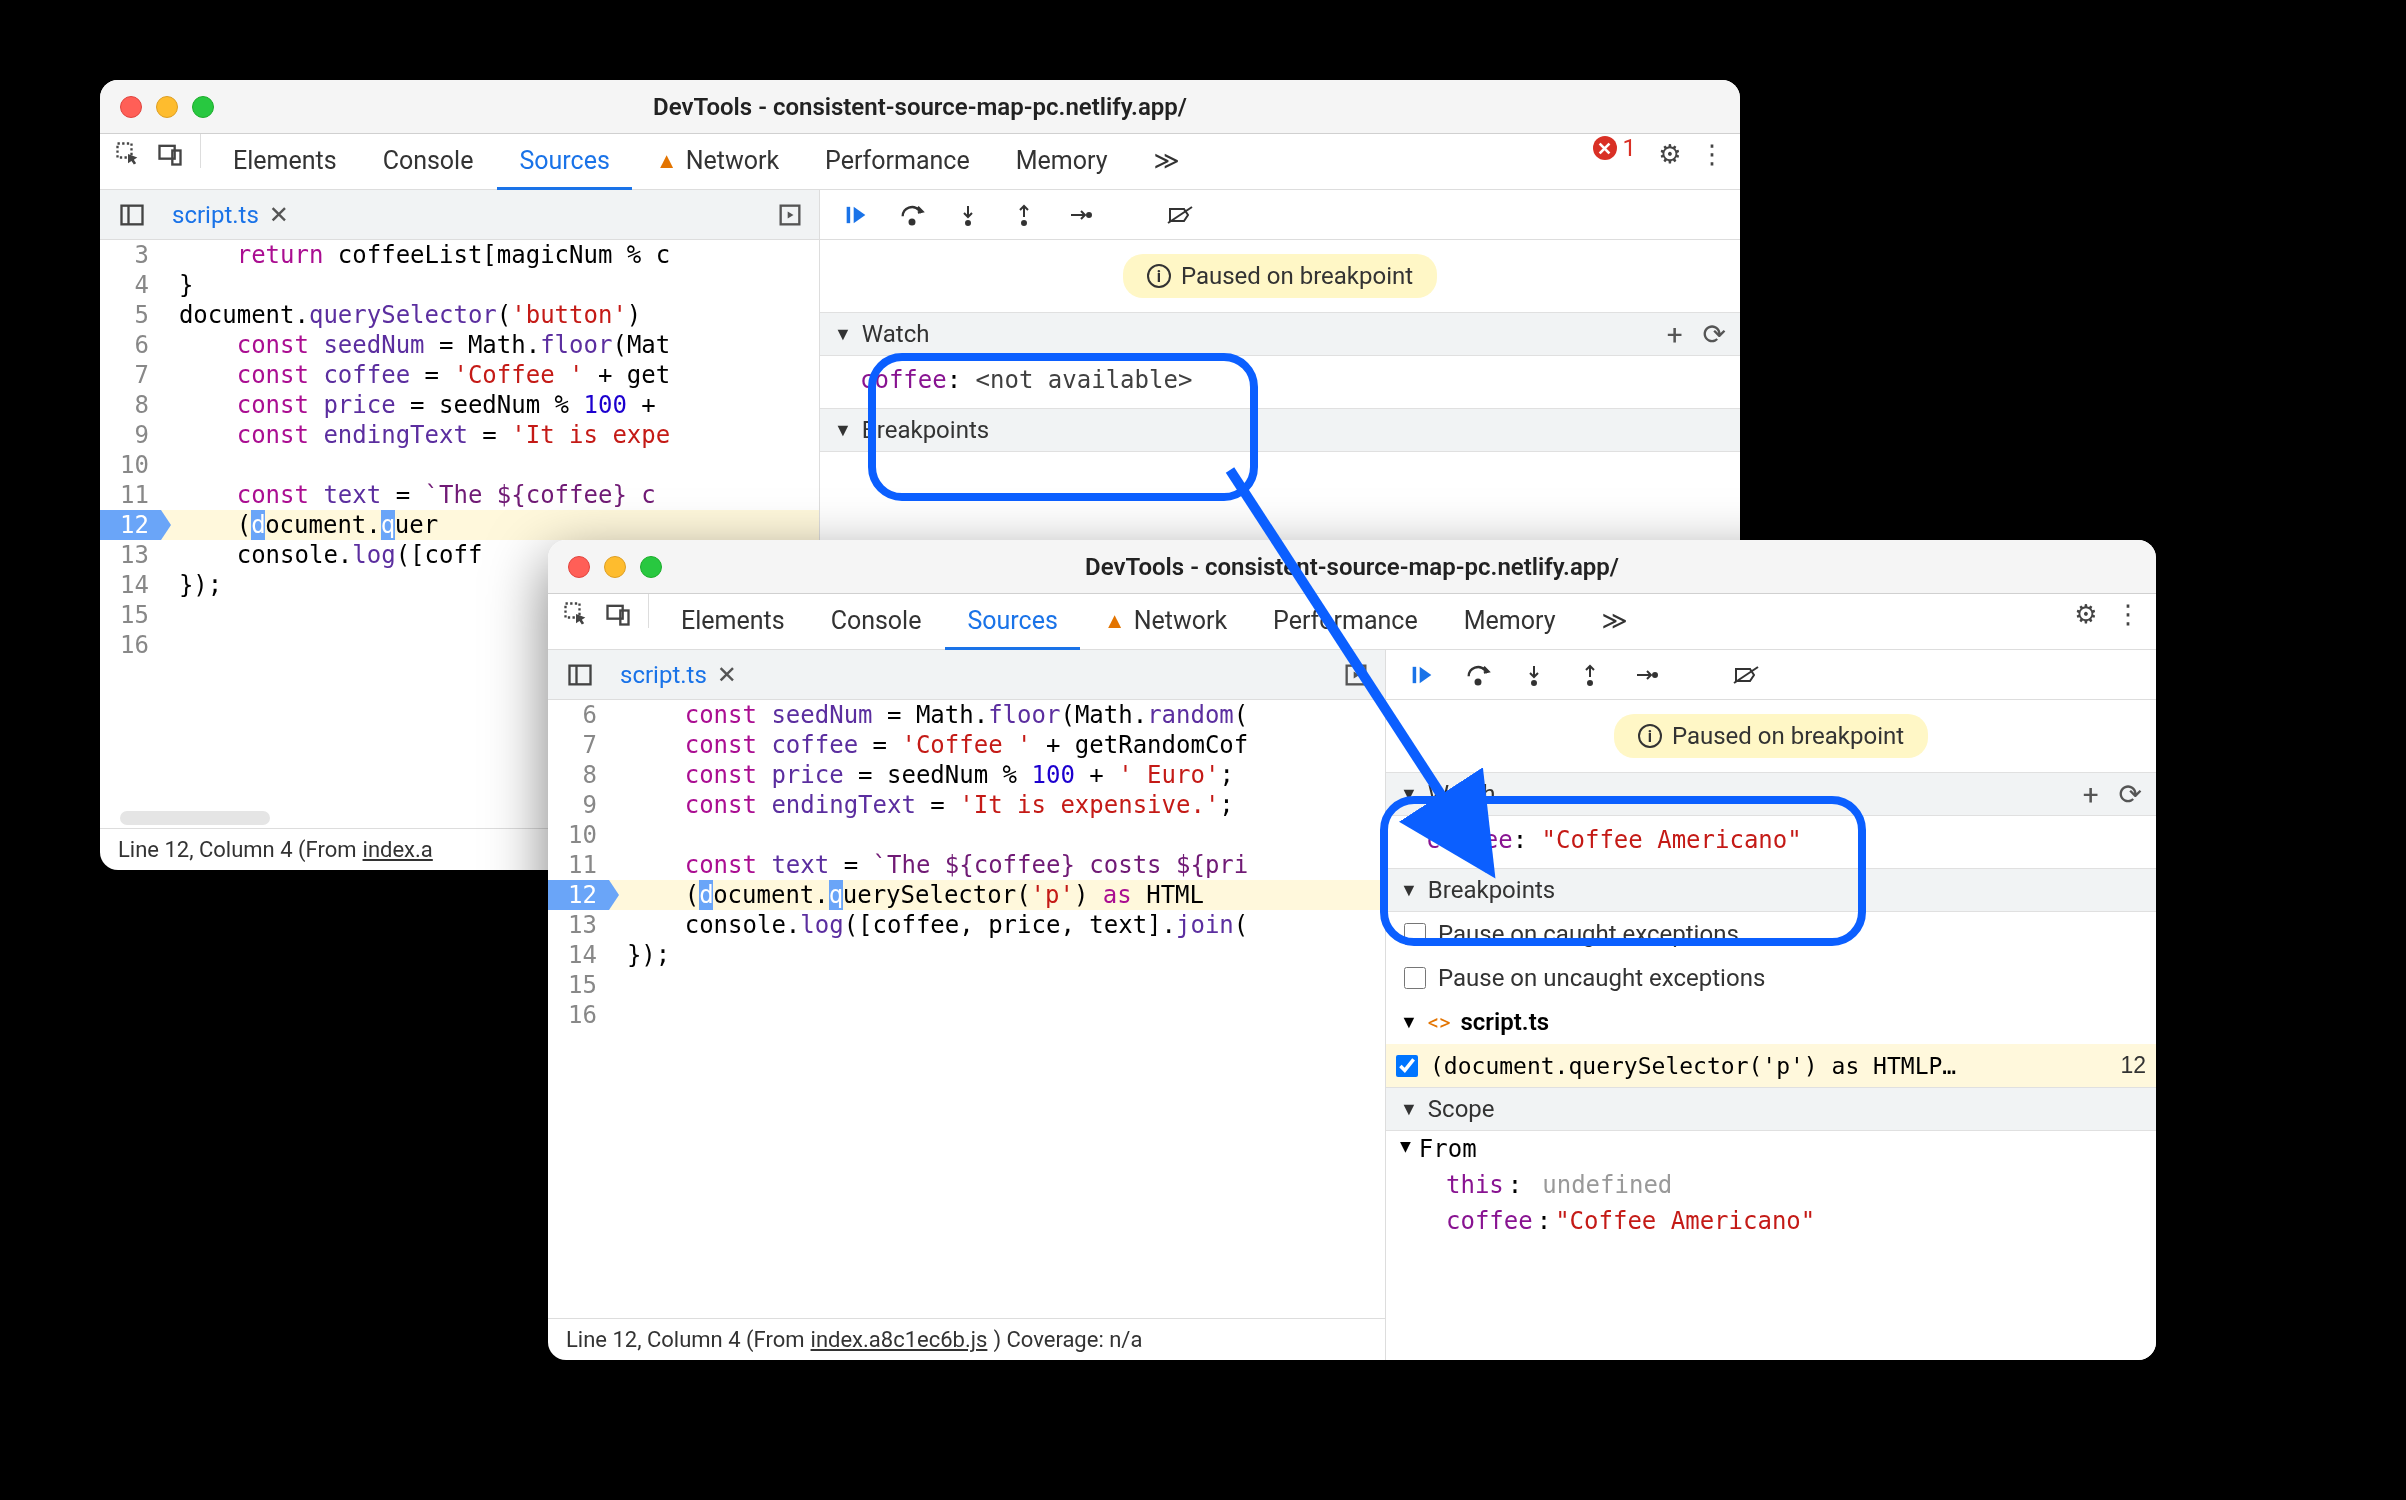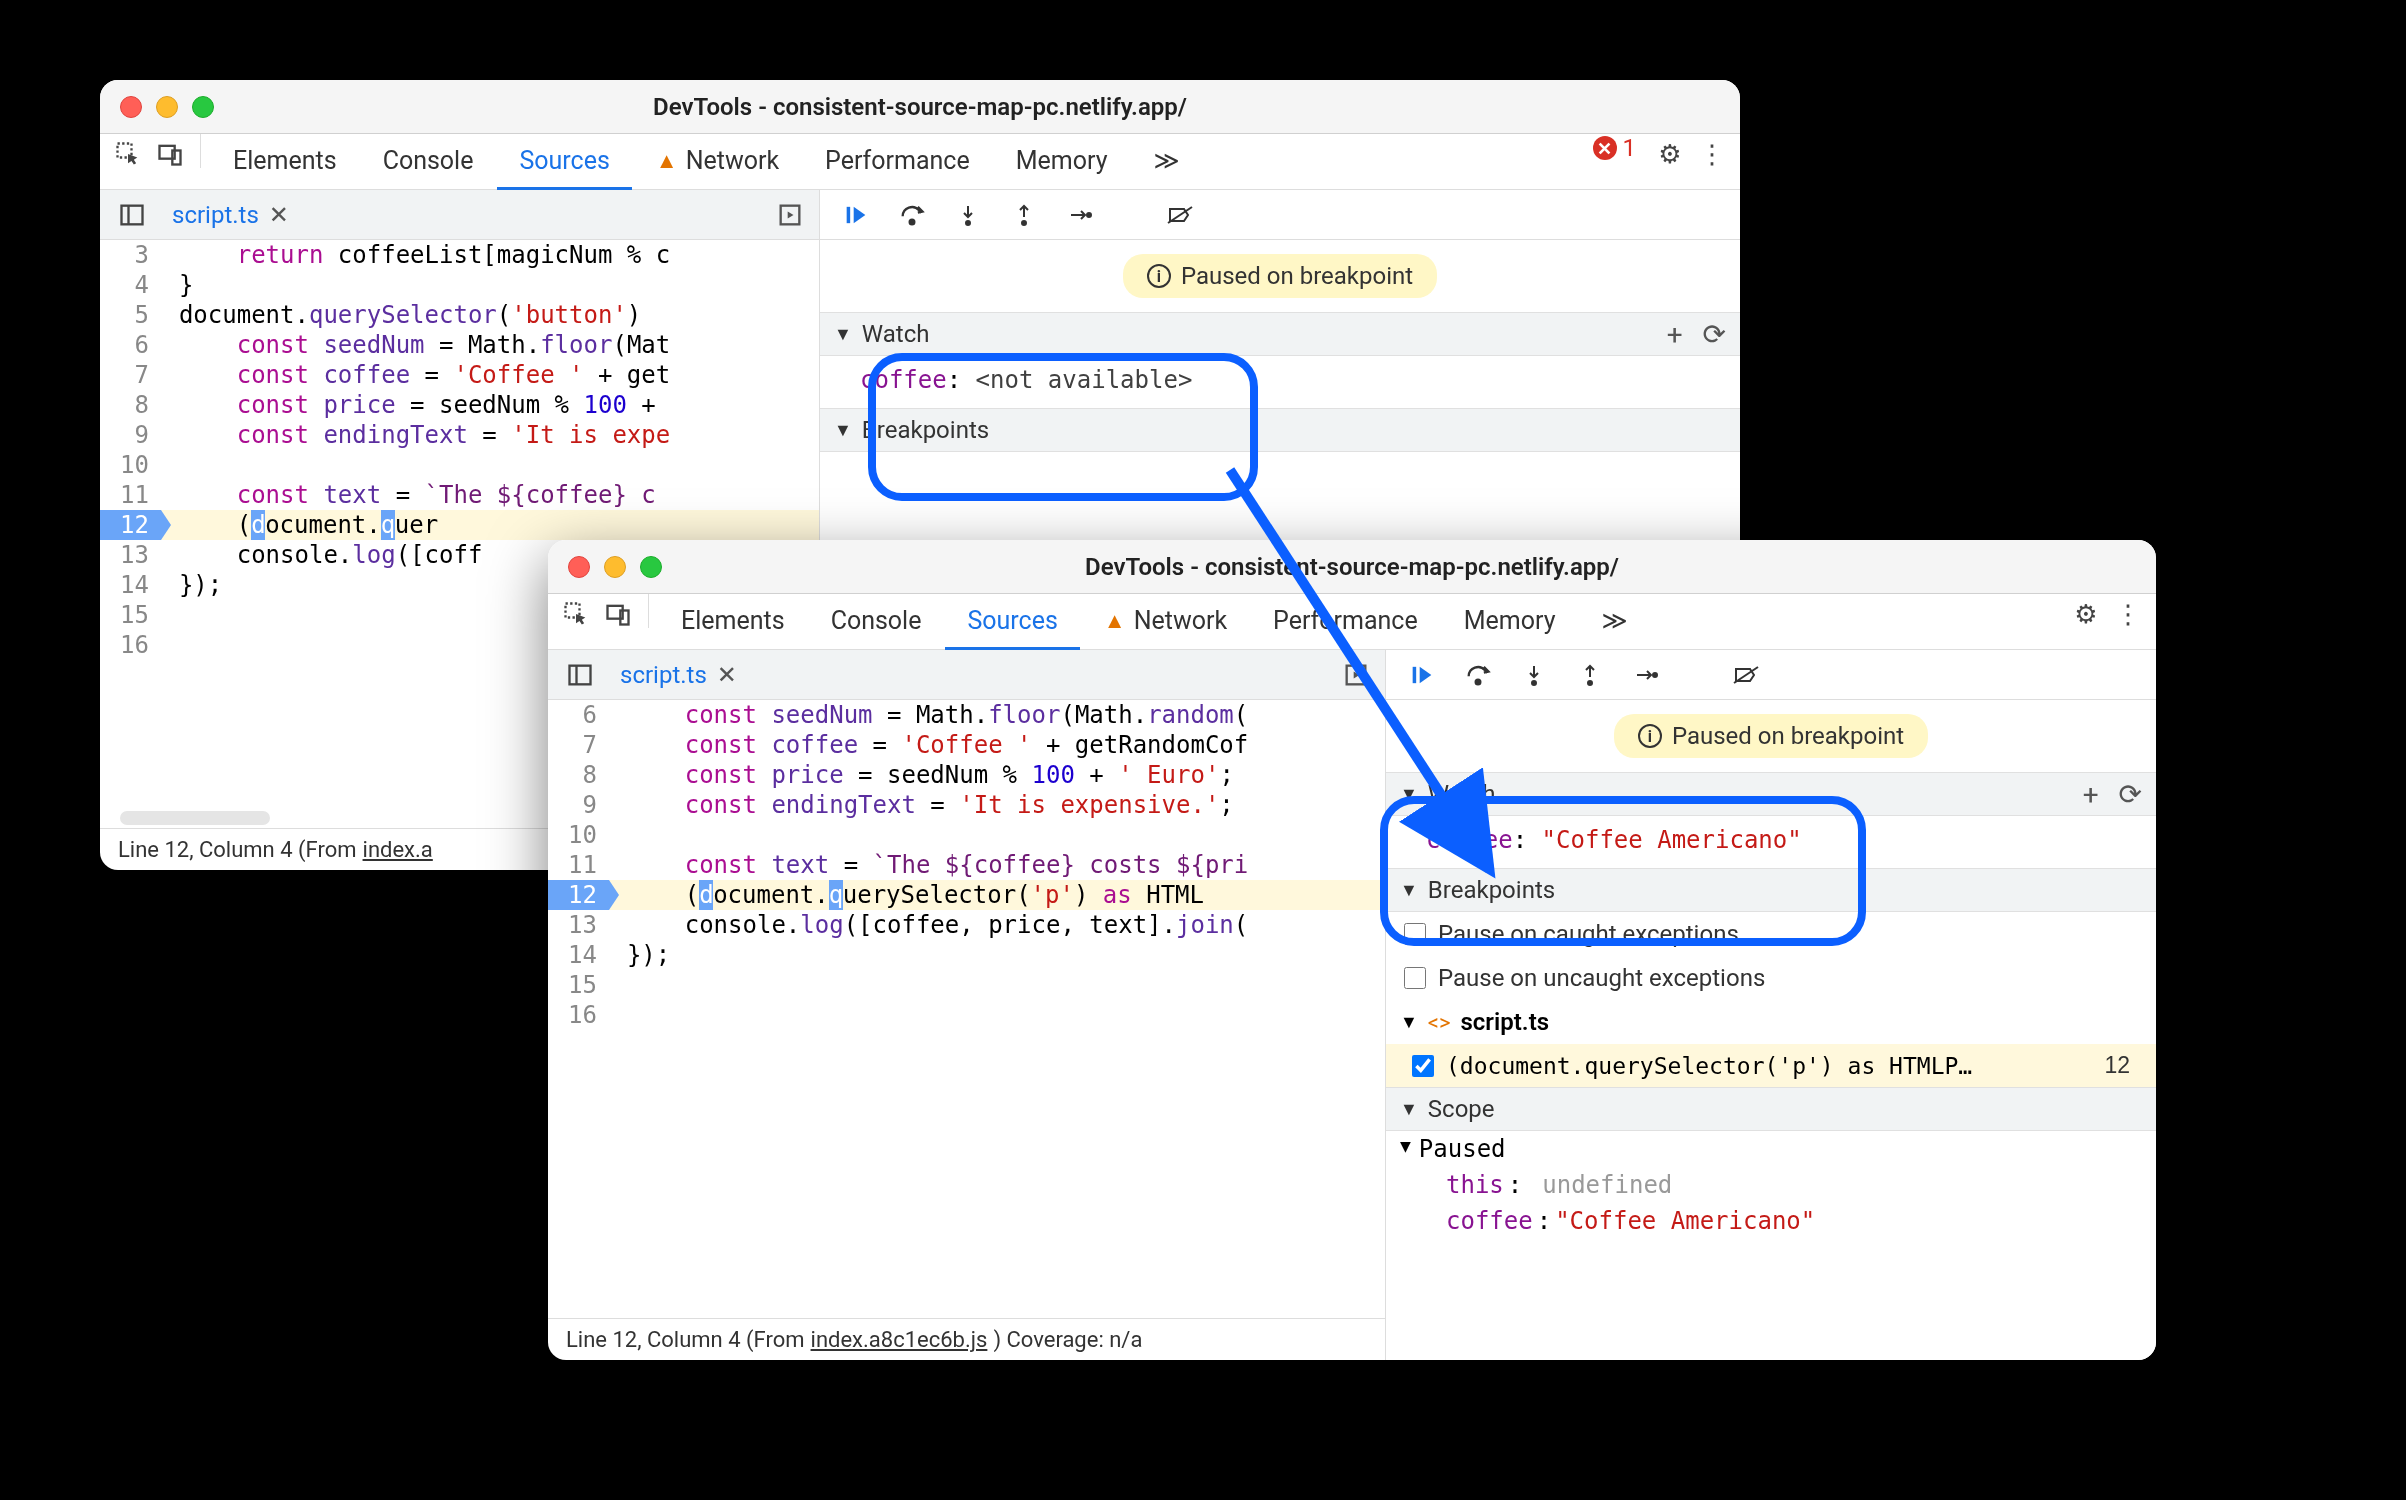--- a/index.html
+++ b/index.html
@@ -108,21 +108,21 @@
   .section-actions span { cursor: pointer; font-size: 28px; }
   .watch-row { padding: 10px 24px 14px 40px; font-family: Menlo, monospace; font-size: 24px; }
   .watch-var { color: #881391; }
   .watch-na { color: #404040; }
   .watch-str { color: #c41a16; }
   .check-row { display: flex; align-items: center; gap: 12px; padding: 8px 18px; font-size: 24px; color: #333; }
   .check-row input { width: 22px; height: 22px; cursor: pointer; }
   .bp-file { display: flex; align-items: center; gap: 10px; padding: 8px 14px; font-size: 24px; }
   .bp-file .arrow { font-size: 18px; }
   .bp-file .file-badge { color: #e37400; font-size: 22px; }
-  .bp-entry { background: #fff8dc; display: flex; align-items: center; padding: 8px 26px; gap: 12px; font-family: Menlo, monospace; font-size: 23px; }
+  .bp-entry { background: #fff8dc; display: flex; align-items: center; padding: 8px 10px; gap: 12px; font-family: Menlo, monospace; font-size: 23px; }
   .bp-entry input { width: 22px; height: 22px; }
   .bp-entry .ln-tag { margin-left: auto; color: #333; font-family: -apple-system, sans-serif; }
   .scope-row { padding: 4px 14px 4px 36px; font-family: Menlo, monospace; font-size: 24px; display: flex; gap: 4px; }
   .scope-row .arrow { font-size: 18px; margin-left: -22px; margin-right: 4px; }
   .scope-key { color: #881391; }
   .scope-undef { color: #999; margin-left: 16px; }
   .scope-str { color: #c41a16; }
 
   
   .highlight-box-1 {
@@ -464,21 +464,21 @@
           <input type="checkbox" checked="" style="">
           <span style="flex:1;overflow:hidden;text-overflow:ellipsis;white-space:nowrap">(document.querySelector('p') as HTMLP…</span>
           <span class="ln-tag">12</span>
         </div>
       <div class="section-header">
           <span class="arrow">▼</span>
           <span>Scope</span>
         </div>
       <div class="scope-row">
           <span class="arrow">▼</span>
-          <span>Paused</span>
+          <span>From</span>
         </div>
       <div class="scope-row" style="padding-left:60px"><span class="scope-key">this</span>: <span class="scope-undef">undefined</span></div>
       <div class="scope-row" style="padding-left:60px"><span class="scope-key">coffee</span>: <span class="scope-str">"Coffee Americano"</span></div>
     </div>
   </div>
 </div>
 
 <div class="highlight-box-1"></div>
 <div class="highlight-box-2"></div>
 <svg class="arrow-svg" viewBox="0 0 360 480">

